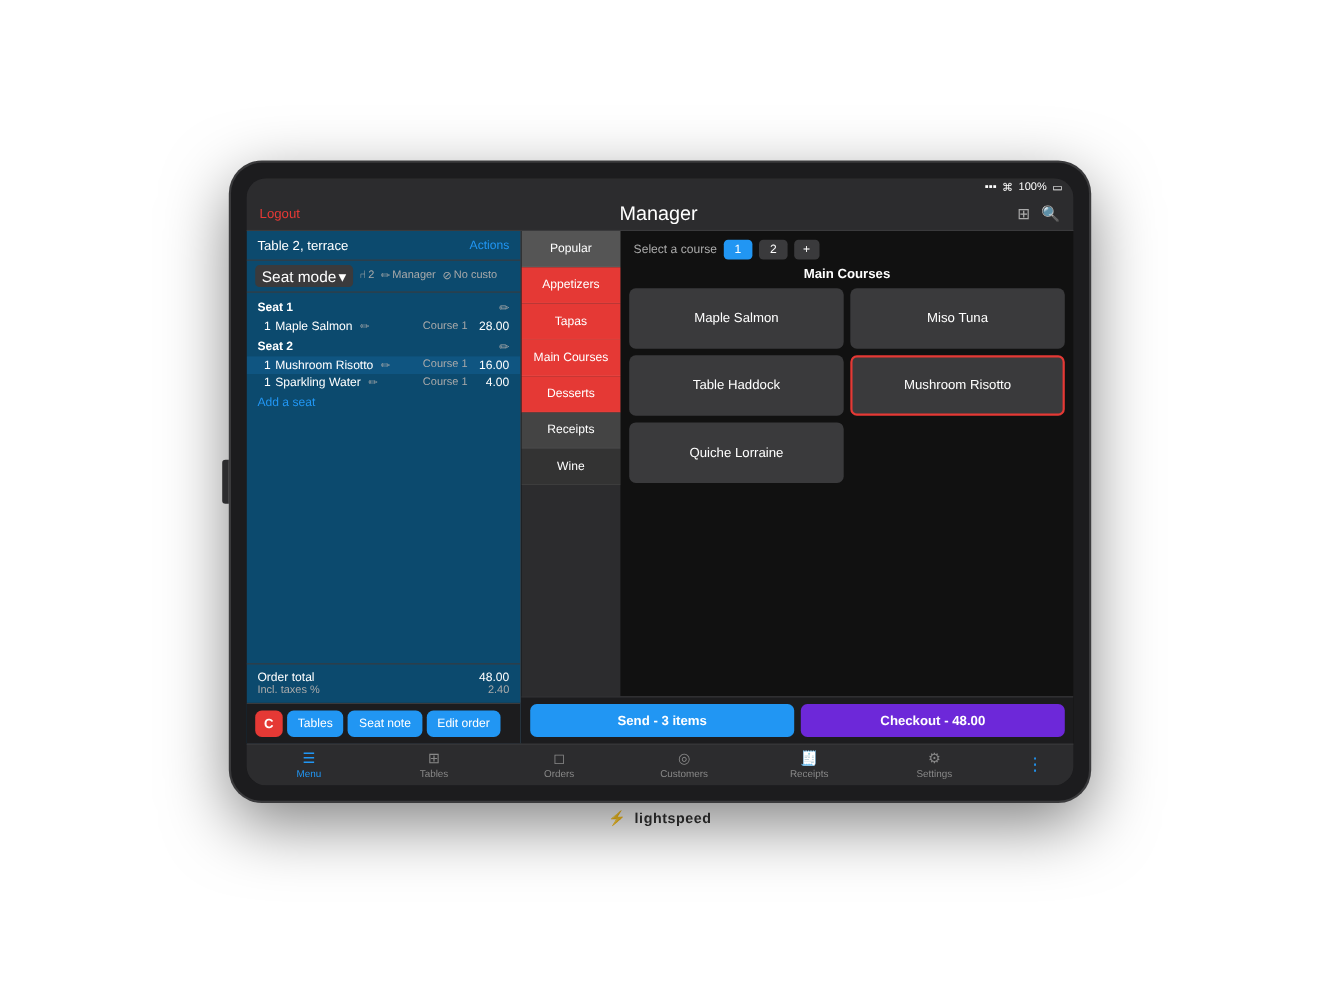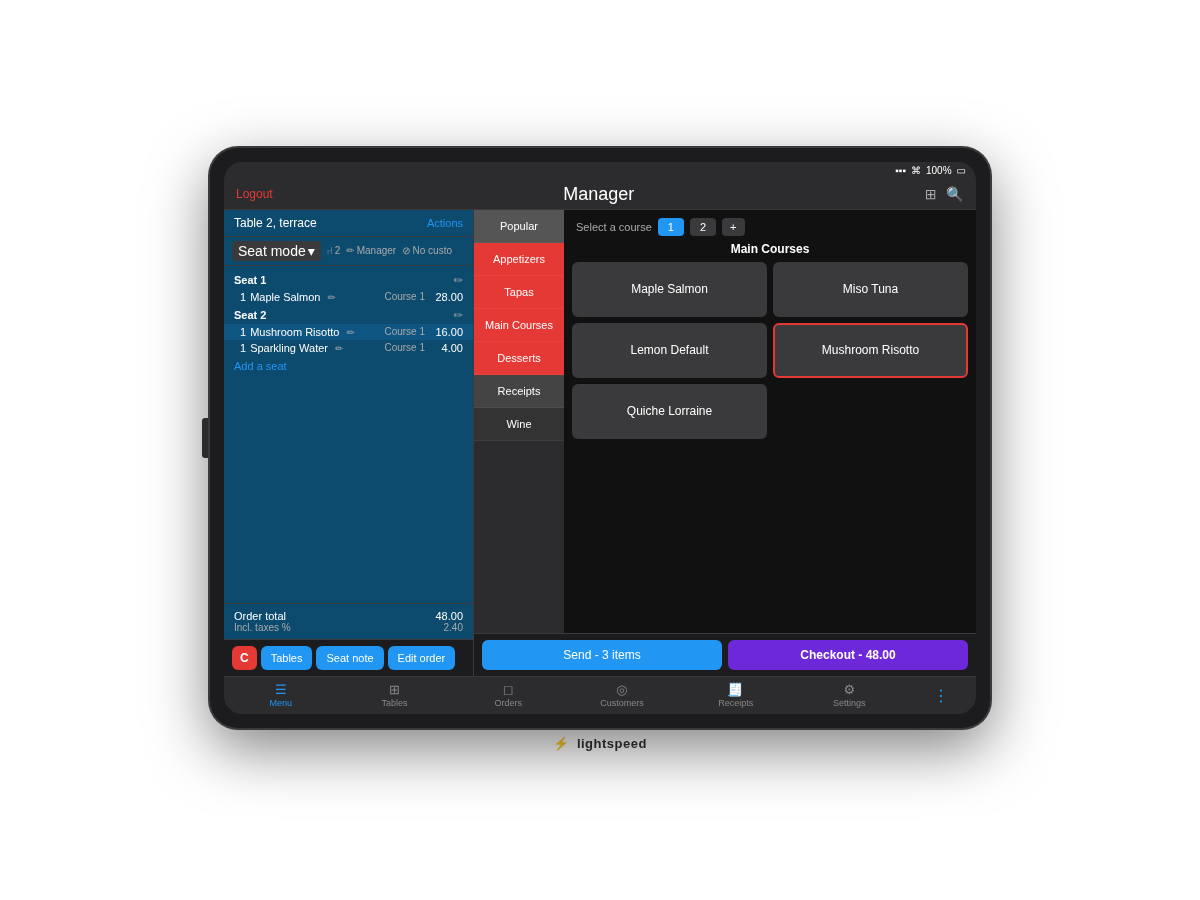--- a/index.html
+++ b/index.html
@@ -347,21 +347,21 @@
       border-top: 1px solid #3a3a3c;
     }
     .send-btn {
       flex: 1;
       background: #2196f3;
       color: #fff;
       border: none;
       border-radius: 6px;
       padding: 8px;
       font-size: 12px;
-      font-weight: 400;
+      font-weight: 700;
       cursor: pointer;
     }
     .checkout-btn {
       flex: 1;
       background: #6d28d9;
       color: #fff;
       border: none;
       border-radius: 6px;
       padding: 8px;
       font-size: 12px;
@@ -549,21 +549,21 @@
               <div class="course-tabs">
                 <span class="course-label">Select a course</span>
                 <button class="course-tab active">1</button>
                 <button class="course-tab">2</button>
                 <button class="course-tab add">+</button>
               </div>
               <div class="menu-section-title">Main Courses</div>
               <div class="menu-grid">
                 <button class="menu-item-btn">Maple Salmon</button>
                 <button class="menu-item-btn">Miso Tuna</button>
-                <button class="menu-item-btn">Lemon Default</button>
+                <button class="menu-item-btn">Table Haddock</button>
                 <button class="menu-item-btn selected">Mushroom Risotto</button>
                 <button class="menu-item-btn">Quiche Lorraine</button>
               </div>
             </div>
           </div>
 
           <div class="action-bar">
             <button class="send-btn">Send - 3 items</button>
             <button class="checkout-btn">Checkout - 48.00</button>
           </div>

